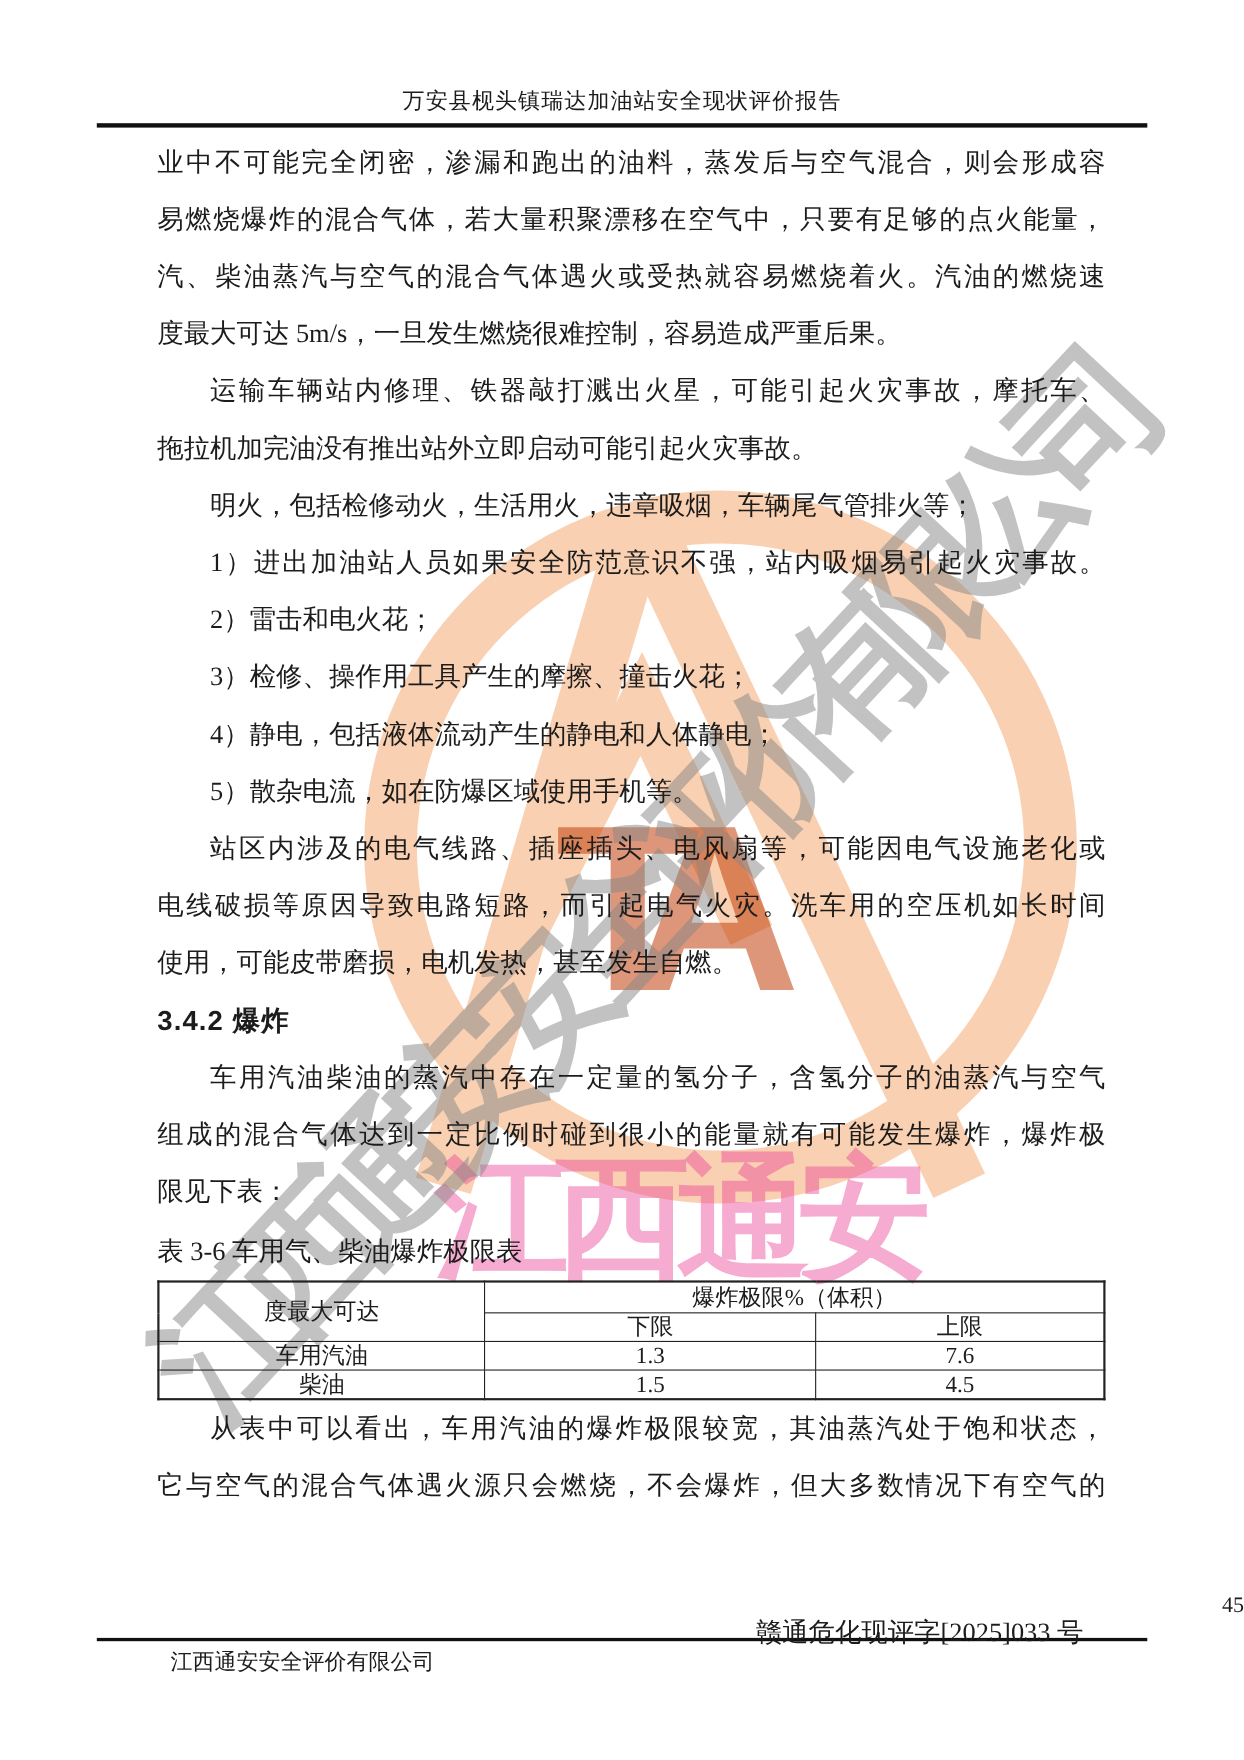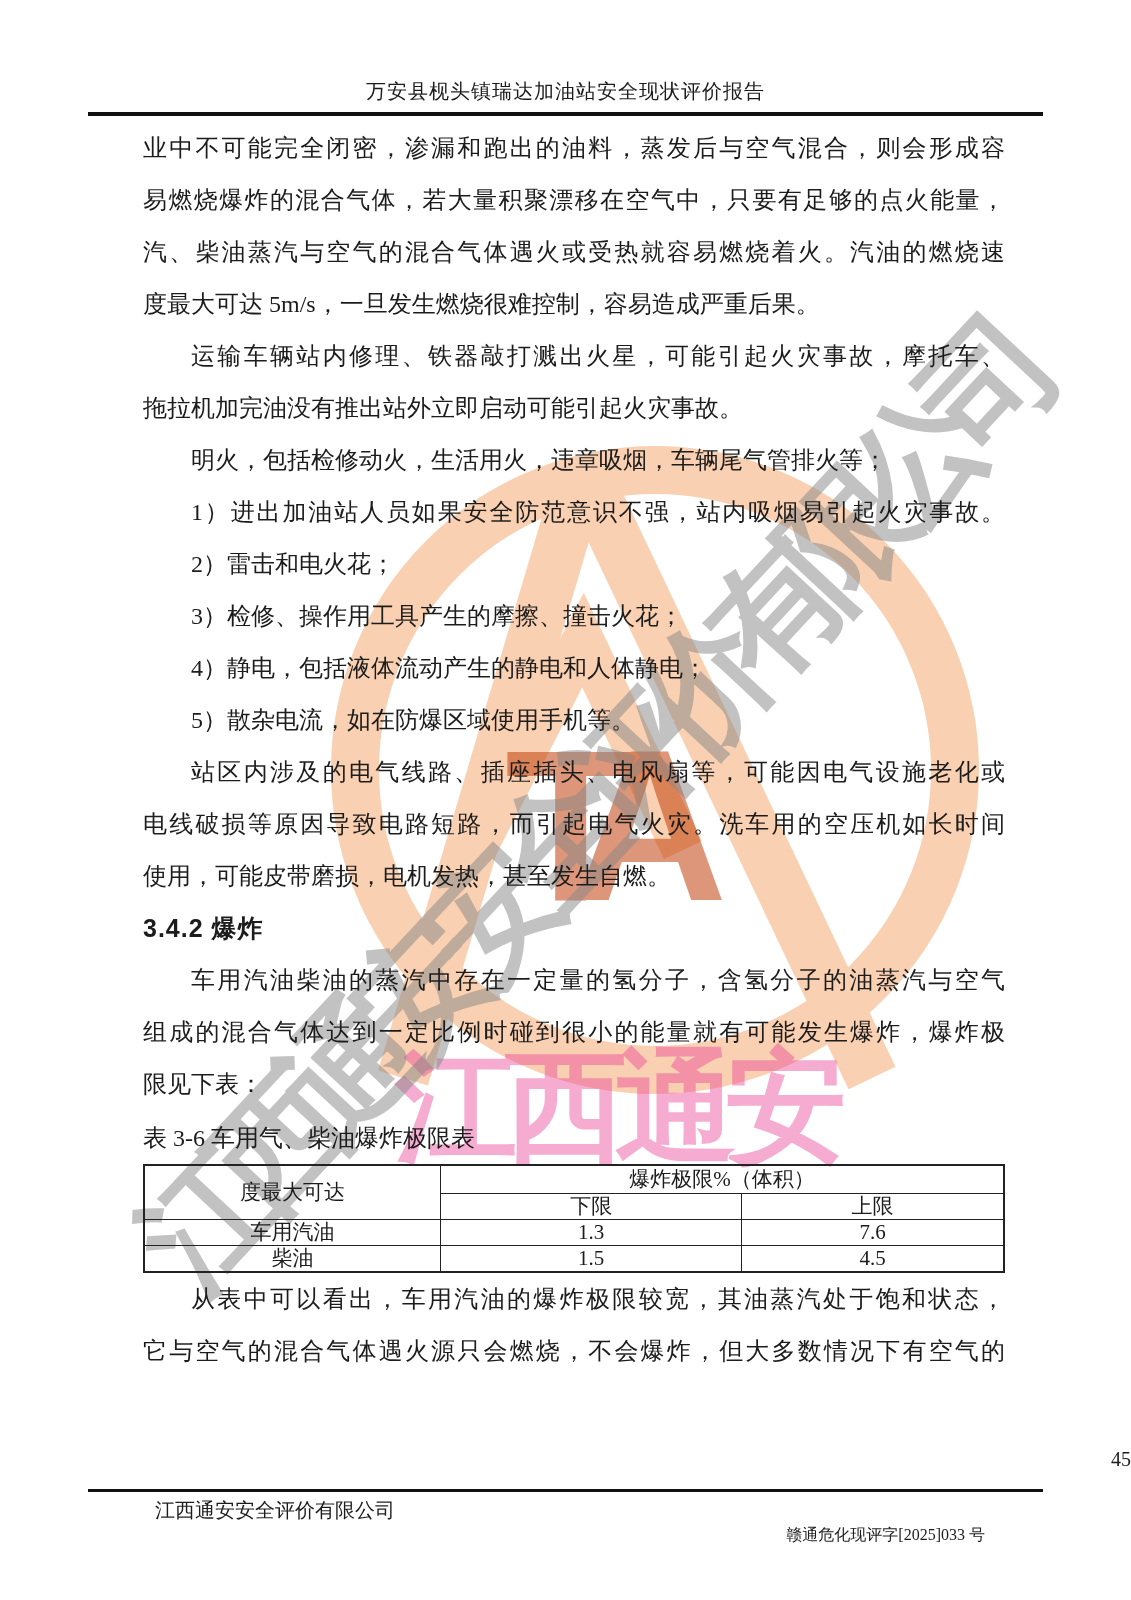--- a/index.html
+++ b/index.html
@@ -45,21 +45,21 @@
   .tbl-caption{height:52px;line-height:56px;font-size:24px;text-align:left;}
   table.limits{
     width:100%;border-collapse:collapse;border:2px solid #222;
     font-size:21px;table-layout:fixed;margin-top:2px;
   }
   table.limits td{border:1px solid #222;text-align:center;padding:0;height:25px;line-height:25px;}
   table.limits td.h1{height:27px;}
   .ftr-page{left:0;top:1448px;width:1131px;text-align:right;font-size:20px;}
   .ftr-rule{left:88px;top:1489px;width:955px;height:3px;background:#111;}
   .ftr-left{left:155px;top:1497px;font-size:20px;}
-  .ftr-right{right:146px;top:1525px;font-size:16px;}
+  .ftr-right{right:146px;top:1468px;font-size:24px;}
 </style>
 </head>
 <body>
 
 <div class="page">
 
   <svg class="wm wm-logo" width="710" height="700" viewBox="0 0 710 700" style="opacity:.85">
     <circle cx="355" cy="345" r="300" fill="none" stroke="#f8c8a4" stroke-width="48"></circle>
     <path d="M283,45 L103,653" stroke="#f8c8a4" stroke-width="52" fill="none"></path>
     <path d="M283,45 L572,653" stroke="#f8c8a4" stroke-width="52" fill="none"></path>

